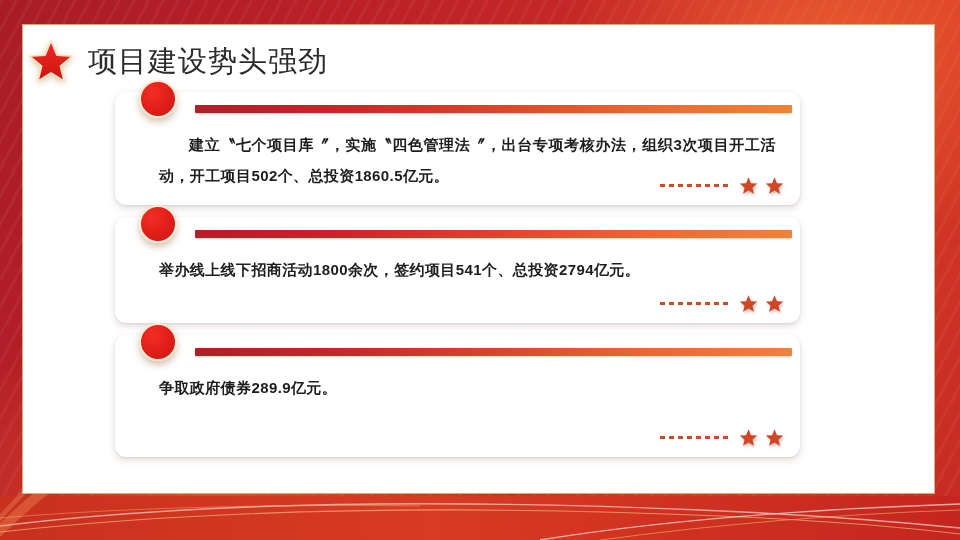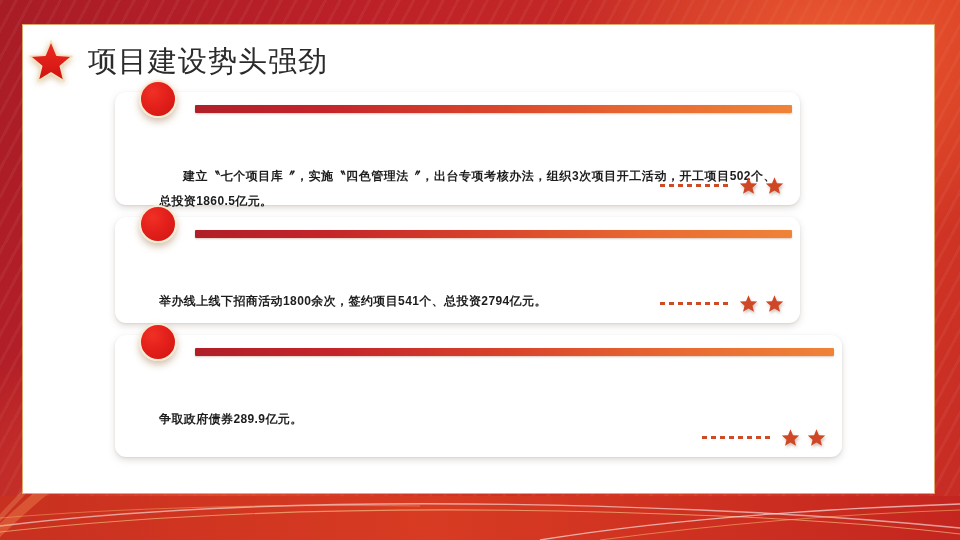--- a/index.html
+++ b/index.html
@@ -120,21 +120,21 @@
     position: relative;
     width: 685px;
     background: #ffffff;
     border-radius: 11px;
     box-shadow: 0 3px 7px rgba(120,100,90,0.22), 0 1px 2px rgba(120,100,90,0.12);
     margin-bottom: 12px;
     padding: 0;
   }
   .card-1 { height: 113px; }
   .card-2 { height: 106px; }
-  .card-3 { height: 122px; padding-left: 42px; }
+  .card-3 { height: 122px; }
 
   .bullet {
     position: absolute;
     left: 24px;
     top: -12px;
     width: 38px;
     height: 38px;
     border-radius: 50%;
     background: radial-gradient(circle at 34% 30%, #f03025 0%, #e3201b 45%, #cf1410 100%);
     border: 2.5px solid #f6ead2;
@@ -153,28 +153,27 @@
     box-shadow: 0 1px 2px rgba(150,100,60,0.35);
   }
 
   .card-body {
     position: absolute;
     left: 44px;
     right: 24px;
     top: 38px;
   }
   .card-text {
-    font-size: 12px;
+    font-size: 15px;
     line-height: 2.06;
     color: #1d1d1d;
     font-weight: bold;
     letter-spacing: .4px;
     text-align: justify;
     font-family: "Liberation Sans", "DejaVu Sans", sans-serif;
-    margin-top: 34px;
   }
   .card-text.indent { text-indent: 2em; }
 
   .card-deco {
     position: absolute;
     right: 16px;
     bottom: 10px;
     display: flex;
     align-items: center;
     gap: 7px;

